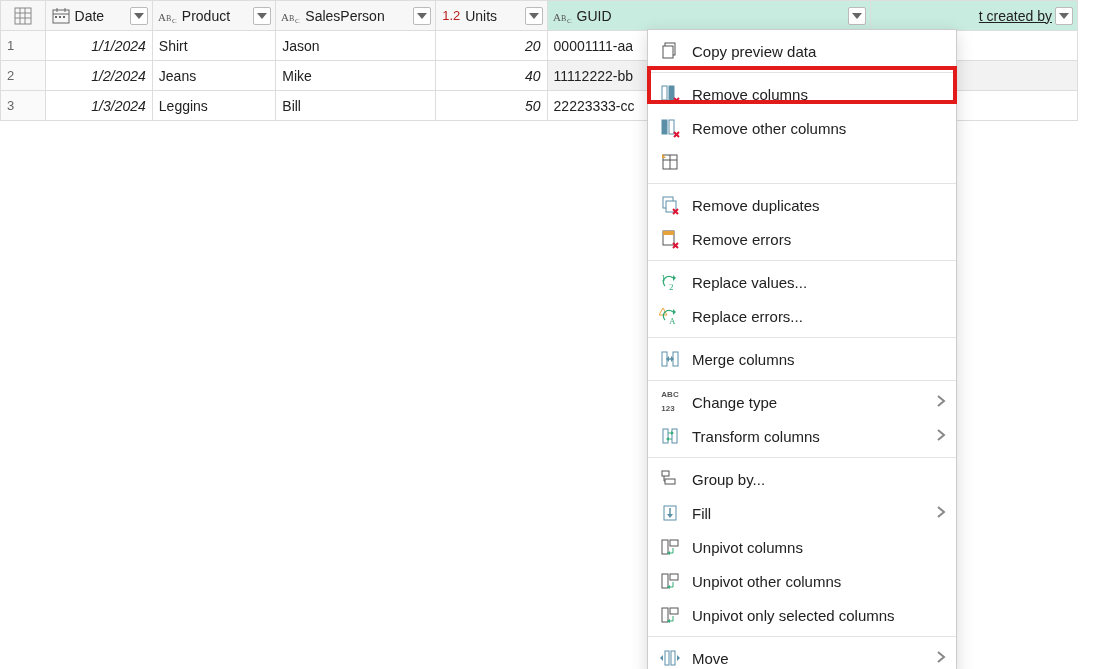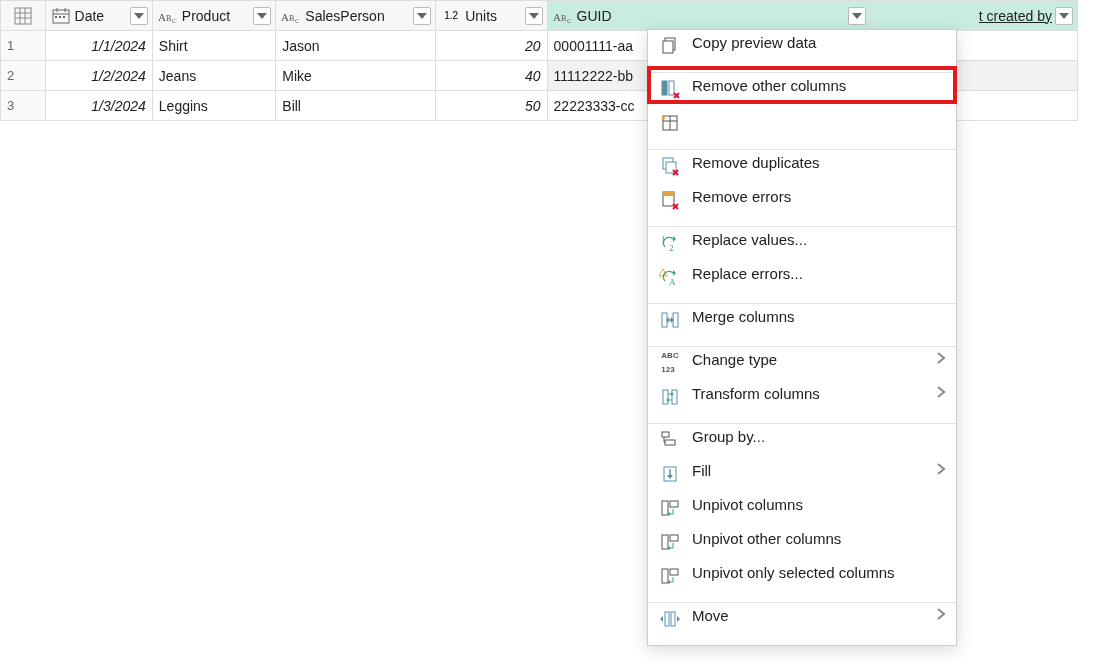--- a/index.html
+++ b/index.html
@@ -89,21 +89,21 @@
   left: 647px;
   width: 310px;
   background: #fff;
   border: 1px solid #ccc;
   box-shadow: 0 4px 16px rgba(0,0,0,0.15);
   padding: 4px 0;
   z-index: 10;
 }
 .cm-item {
   display: flex;
-  align-items: flex-start;
+  align-items: center;
   height: 34px;
   padding: 0 10px 0 10px;
   cursor: default;
   gap: 10px;
   font-size: 15px;
   position: relative;
 }
 .cm-icon {
   width: 24px;
   height: 24px;
@@ -198,21 +198,21 @@
           <span class="label">SalesPerson</span>
           <span class="filter-btn">
             <svg width="10" height="8" viewBox="0 0 10 8">
                 <polygon points="0,1 10,1 5,7" fill="#666"></polygon>
               </svg>
           </span>
         </div>
       </th>
       <th class="col-units">
         <div class="hdr">
-          <span class="type-icon" style="font-size:10px;color:#000000;text-align:right;">1.2</span>
+          <span class="type-icon" style="font-size:13px;color:#b91c1c;text-align:right;">1.2</span>
           <span class="label">Units</span>
           <span class="filter-btn">
             <svg width="10" height="8" viewBox="0 0 10 8">
                 <polygon points="0,1 10,1 5,7" fill="#666"></polygon>
               </svg>
           </span>
         </div>
       </th>
       <th class="col-guid selected">
         <div class="hdr">
@@ -282,20 +282,31 @@
           <rect x="5" y="2" width="10" height="12" fill="none" stroke="#555"></rect>
           <rect x="3" y="5" width="10" height="12" fill="#fff" stroke="#555"></rect>
         </svg>
     </span>
     <span>Copy preview data</span>
   </div>
   <div class="cm-sep"></div>
   <div class="cm-item">
     <span class="cm-icon">
       <svg width="20" height="20" viewBox="0 0 20 20">
+          <rect x="2" y="2" width="5" height="14" fill="none" stroke="#5b8fa8"></rect>
+          <rect x="9" y="2" width="5" height="14" fill="#5b8fa8" stroke="#5b8fa8"></rect>
+          <line x1="14" y1="14" x2="19" y2="19" stroke="#d13" stroke-width="2"></line>
+          <line x1="19" y1="14" x2="14" y2="19" stroke="#d13" stroke-width="2"></line>
+        </svg>
+    </span>
+    <span>Remove columns</span>
+  </div>
+  <div class="cm-item">
+    <span class="cm-icon">
+      <svg width="20" height="20" viewBox="0 0 20 20">
           <rect x="2" y="2" width="5" height="14" fill="#5b8fa8" stroke="#5b8fa8"></rect>
           <rect x="9" y="2" width="5" height="14" fill="none" stroke="#5b8fa8"></rect>
           <line x1="14" y1="14" x2="19" y2="19" stroke="#d13" stroke-width="2"></line>
           <line x1="19" y1="14" x2="14" y2="19" stroke="#d13" stroke-width="2"></line>
         </svg>
     </span>
     <span>Remove other columns</span>
   </div>
   <div class="cm-item">
     <span class="cm-icon">

